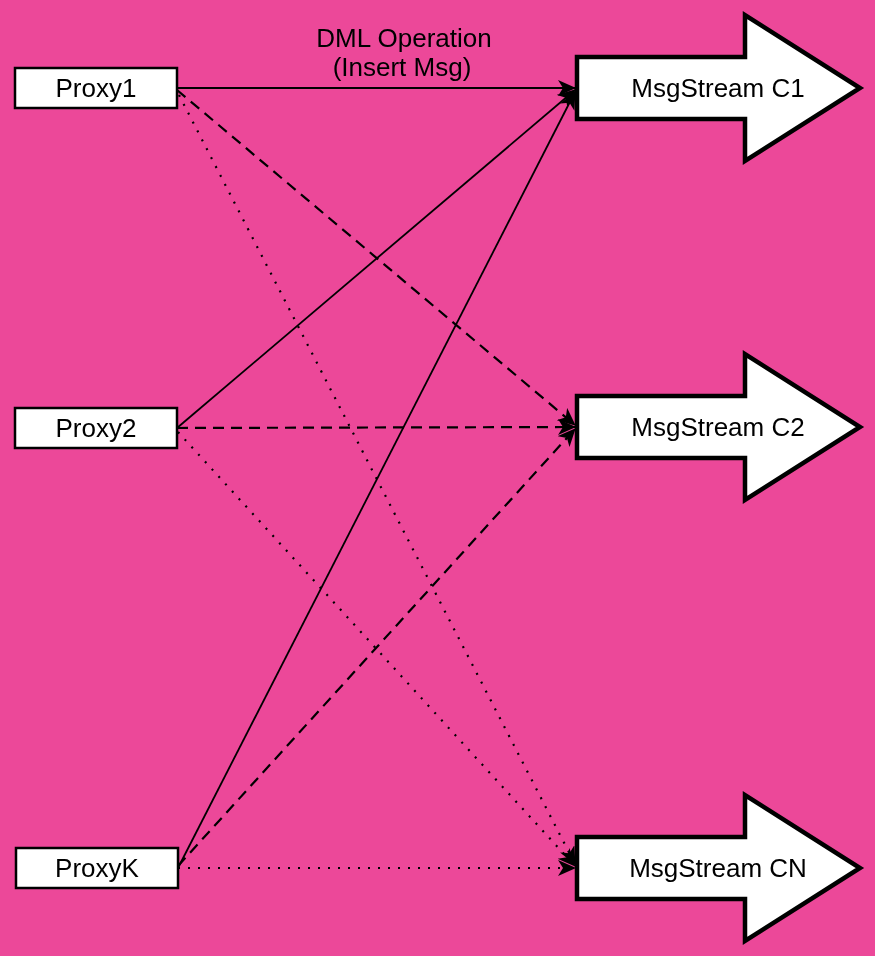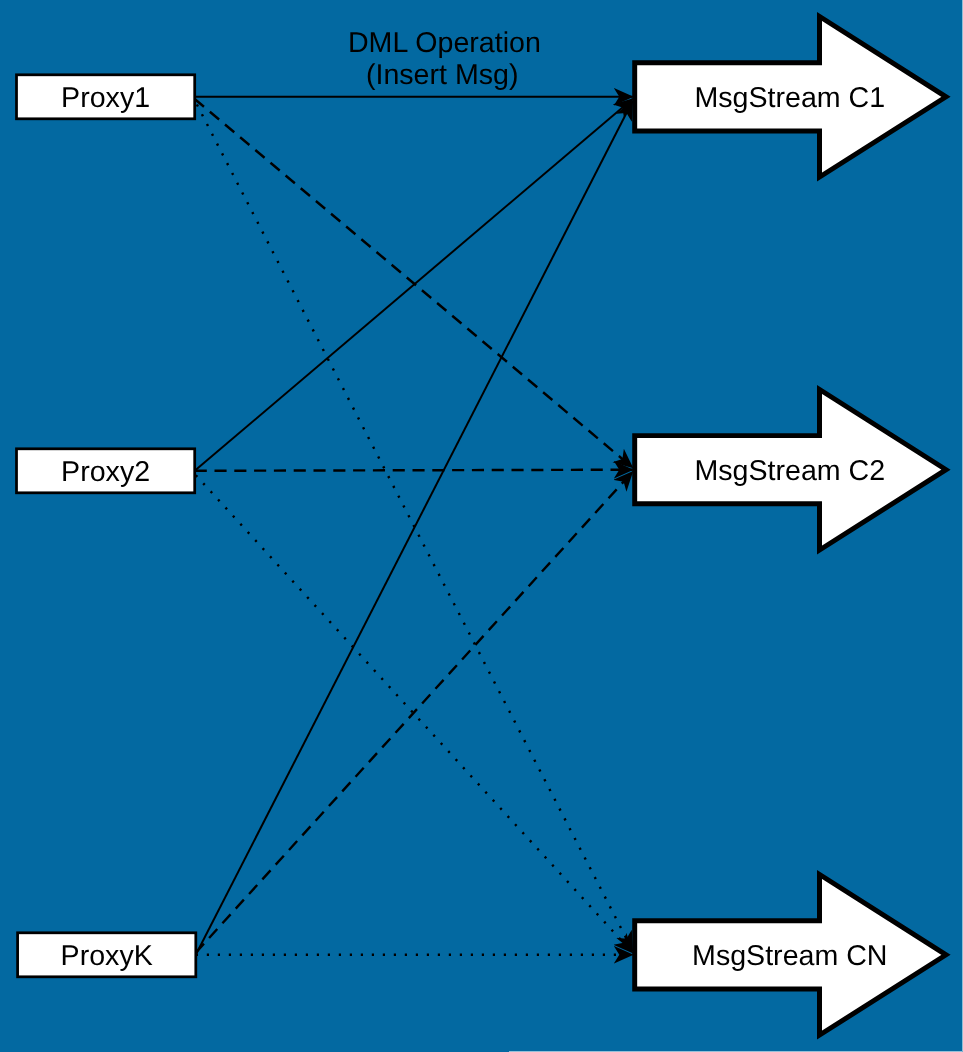--- a/index.html
+++ b/index.html
@@ -4,21 +4,21 @@
 <style>
   html, body {
     margin: 0;
     padding: 0;
     background: #ffffff;
   }
   .canvas {
     position: relative;
     width: 875px;
     height: 956px;
-    background: #0369a1;
+    background: #ec4899;
     font-family: "Liberation Sans", sans-serif;
   }
   svg { display: block; }
   .diagram-text {
     font-family: "Liberation Sans", sans-serif;
     font-size: 26px;
     fill: #000000;
     text-anchor: middle;
   }
   .node-rect {

